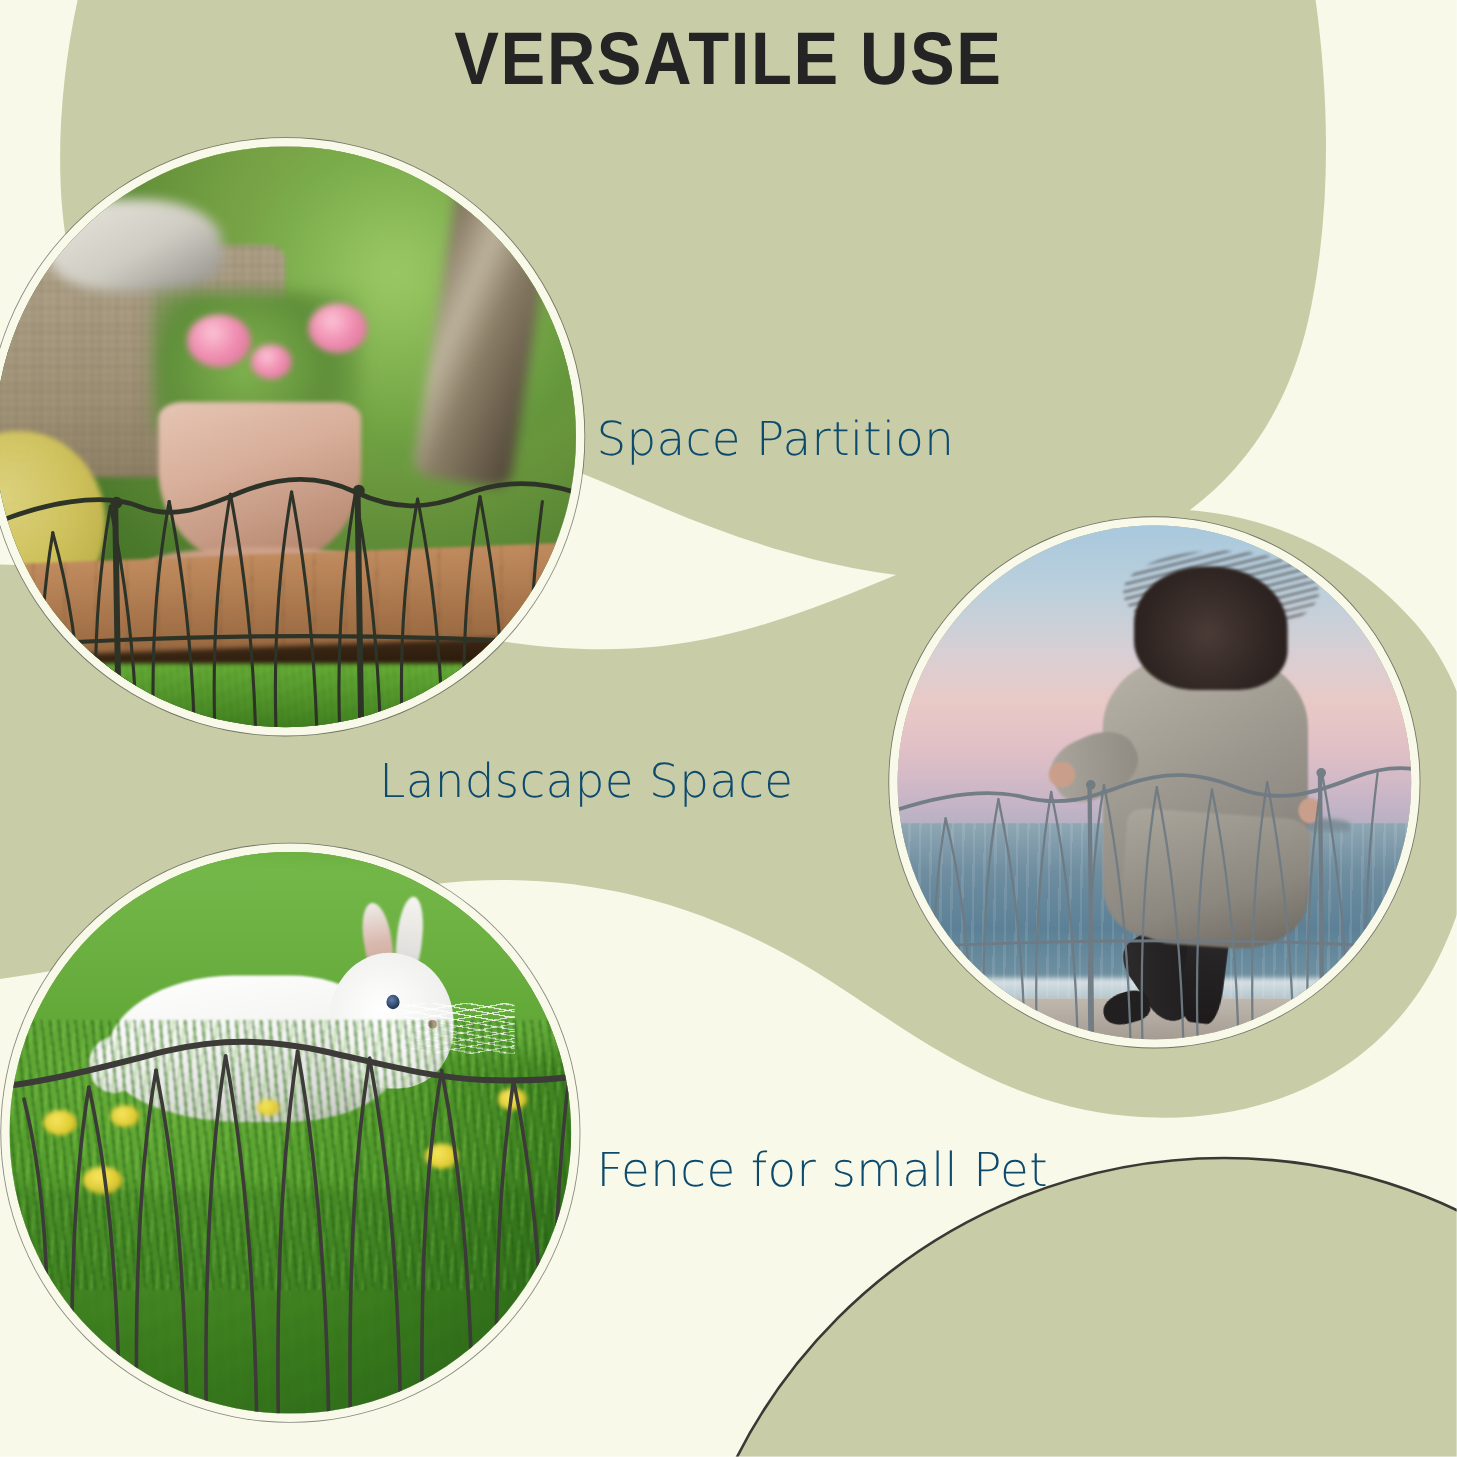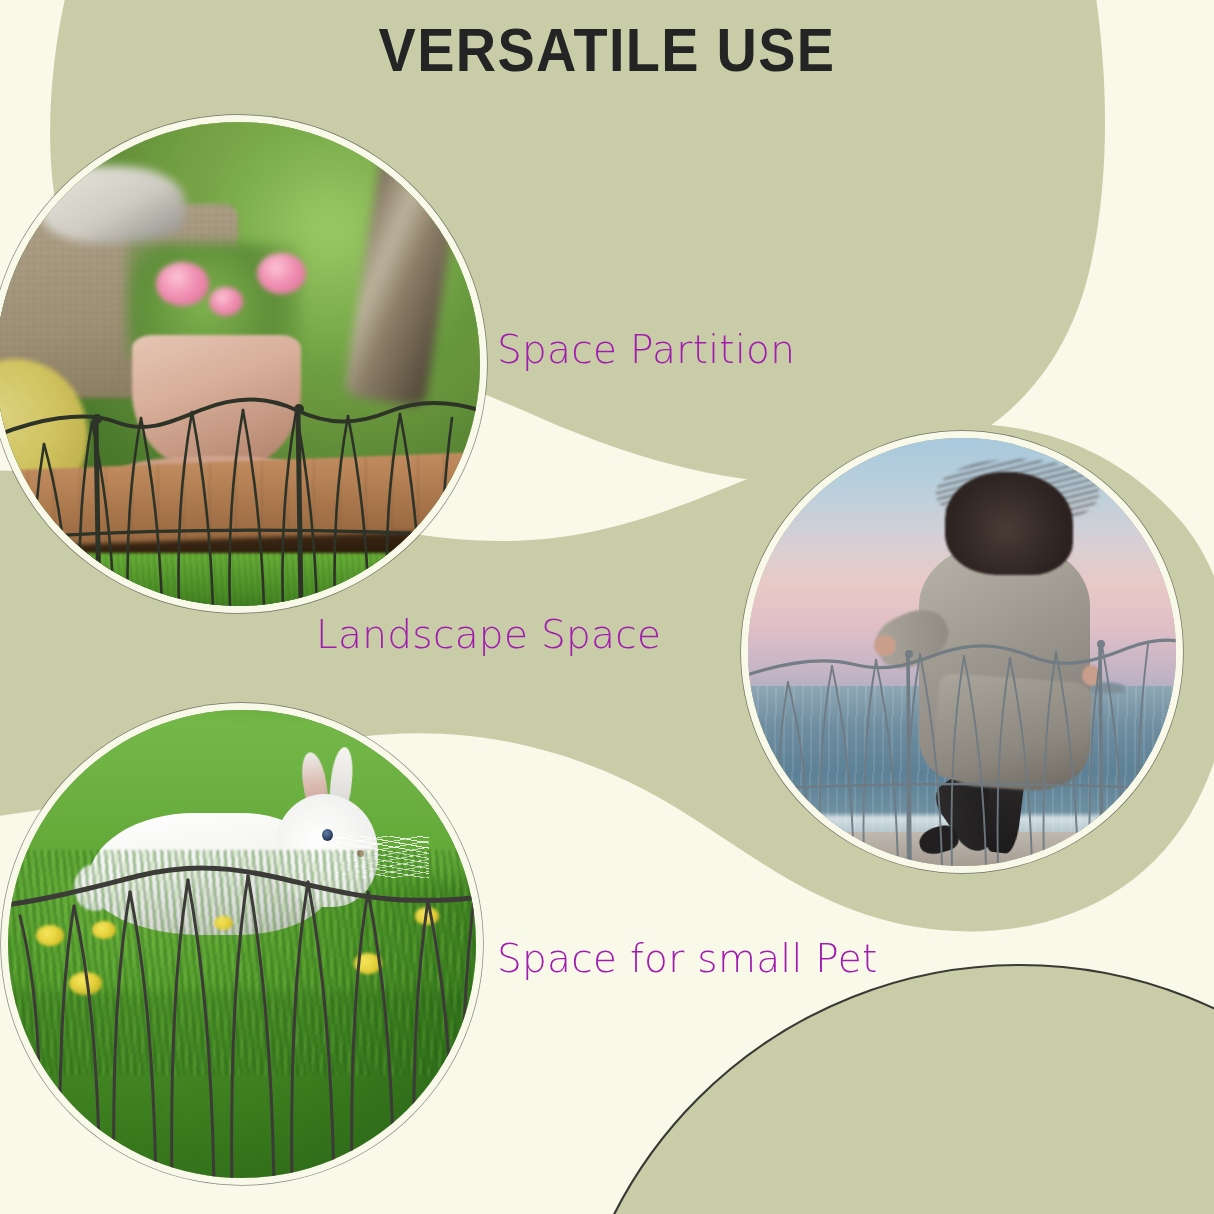--- a/index.html
+++ b/index.html
@@ -34,24 +34,25 @@
     white-space:nowrap;
     z-index:40;
   }
 
   
   .caption {
     position:absolute;
     font-family:"DejaVu Sans", sans-serif;
     font-size:39px;
     font-weight:300;
-    color:#a21caf;
+    color:#0c4a6e;
     white-space:nowrap;
     letter-spacing:0.3px;
     z-index:45;
+    margin-top:17px;
   }
   #cap-1 { left:497px; top:327px; }
   #cap-2 { left:316px; top:612px; }
   #cap-3 { left:497px; top:936px; }
 
   
   .photo {
     position:absolute;
     border-radius:50%;
     overflow:hidden;
@@ -485,15 +486,15 @@
           <path d="M 420,190 C 410,258 404,340 406,478"></path>
           <path d="M 420,190 C 434,260 444,340 446,478"></path>
           <path d="M 466,188 C 458,258 452,340 454,478"></path>
         </g>
       </g>
     </svg>
   </div>
 
   <div id="cap-1" class="caption">Space Partition</div>
   <div id="cap-2" class="caption">Landscape Space</div>
-  <div id="cap-3" class="caption">Space for small Pet</div>
+  <div id="cap-3" class="caption">Fence for small Pet</div>
 
 </div>
 
 </body></html>

